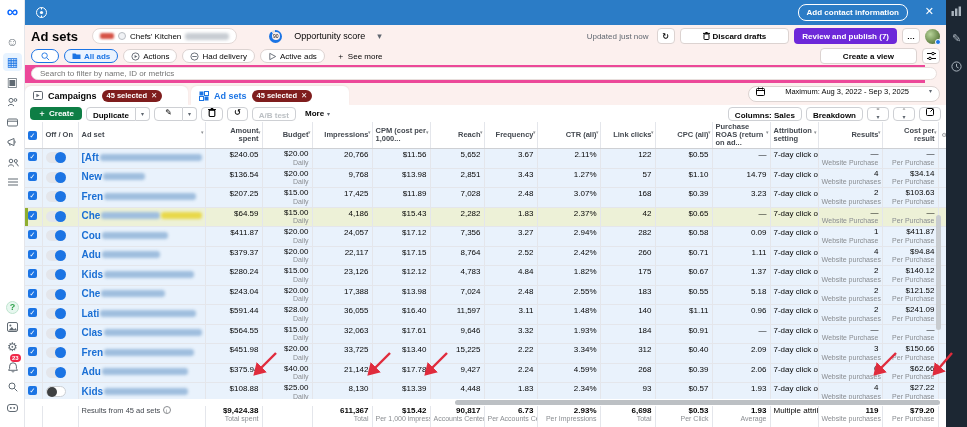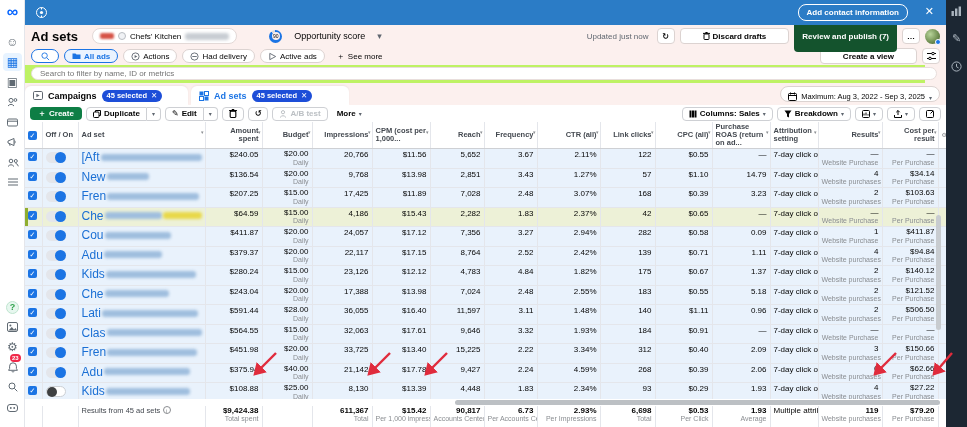--- a/index.html
+++ b/index.html
@@ -37,50 +37,50 @@
   .acct-dot { width:8px; height:8px; border-radius:50%; border:1px solid #b9bdc3; background:#f0f2f5; }
   .acct-blur { width:44px; height:7px; background:#c8cdd3; border-radius:3px; filter:blur(1.5px); }
   .opp { margin-left:16px; display:flex; align-items:center; gap:12px; cursor:pointer;padding-left:16px; }
   .gauge { width:13px; height:13px; border-radius:50%; background:conic-gradient(#1b74e4 0 88%, #d8dadf 88% 100%); display:flex; align-items:center; justify-content:center; }
   .gauge i { width:8px; height:8px; background:#fcf0ee; border-radius:50%; font-style:normal; font-size:5px; display:flex; align-items:center; justify-content:center; color:#050505; }
   .opp span { font-size:9px; }
   #hdr .right { margin-left:auto; display:flex; align-items:center; gap:5px; margin-right:6px; }
   .updated { font-size:8px; color:#606770; margin-right:3px; }
   .wbtn { background:#fff; border:1px solid #dcd3d1; border-radius:4px; height:16px; display:flex; align-items:center; justify-content:center; font-size:8px; font-weight:bold; padding:0 22px; gap:3px; cursor:pointer; }
   .wbtn.sq { width:18px; padding:0; }
-  .bluebtn { background:#14532d; color:#fff; border:none; border-radius:4px; height:32px; font-size:8px; font-weight:bold; padding:0 8px; display:flex; align-items:center; cursor:pointer; }
+  .bluebtn { background:#6d28d9; color:#fff; border:none; border-radius:4px; height:16px; font-size:8px; font-weight:bold; padding:0 8px; display:flex; align-items:center; cursor:pointer; }
   .avatar { width:15px; height:15px; border-radius:50%; background:radial-gradient(circle at 35% 35%, #b8d49a, #6c8a4e 60%, #3f5531); position:relative; cursor:pointer; }
   .avatar i { position:absolute; right:-1px; bottom:-1px; width:6px; height:6px; border-radius:50%; background:#1b74e4; border:1px solid #fff; }
 
   
   #frow { position:absolute; left:25px; top:47px; width:921px; height:18px; background:#fcf0ee; display:flex; align-items:center; gap:5px; z-index:18; }
   .chip { height:14px; background:#fff; border:1px solid #dcd3d1; border-radius:7px; display:flex; align-items:center; font-size:8px; padding:0 7px; gap:3px; cursor:pointer; color:#050505; }
   .chip.search { border-color:#1b74e4; color:#1b74e4; margin-left:6px; width:28px; justify-content:center; }
   .chip.sel { border-color:#1b74e4; color:#1b74e4; background:#eaf3ff; font-weight:bold; }
   #frow .right { margin-left:auto; display:flex; gap:5px; margin-right:6px; }
 
   
-  #srow { position:absolute; left:25px; top:65px; width:900px; height:18px; background:#bef264; z-index:17; }
+  #srow { position:absolute; left:25px; top:65px; width:900px; height:18px; background:#ec4899; z-index:17; }
   #srow input { position:absolute; left:6px; top:2px; width:906px; height:13px; border:1px solid #e8dedc; border-radius:7px; font-size:8px; padding:0 8px; color:#8a8d91; background:#fff; outline:none; }
 
   
   #trow { position:absolute; left:25px; top:83px; width:921px; height:22px; z-index:16; }
   .tab { position:absolute; top:3px; height:19px; background:#fff; border-radius:6px 6px 0 0; display:flex; align-items:center; font-size:9px; font-weight:bold; padding:0 8px; gap:5px; cursor:pointer; box-shadow:0 -1px 2px rgba(0,0,0,.05); }
   .tab .tico { font-size:9px; color:#606770; }
   .tab.active { color:#1b74e4; }
   .tab.active .tico { color:#1b74e4; }
-  .selbadge { background:#1d4ed8; color:#fff; border-radius:8px; font-size:7.5px; font-weight:bold; padding:1.5px 5px; display:flex; gap:4px; align-items:center; }
+  .selbadge { background:#7f1d1d; color:#fff; border-radius:8px; font-size:7.5px; font-weight:bold; padding:1.5px 5px; display:flex; gap:4px; align-items:center; }
   .selbadge b { cursor:pointer; font-weight:normal; }
-  .datebtn { position:absolute; right:6px; top:3px; height:16px; background:#fff; border:1px solid #dcd3d1; border-radius:8px; font-size:7.5px; display:flex; align-items:flex-end; gap:4px; padding:0 7px; cursor:pointer; }
+  .datebtn { position:absolute; right:6px; top:3px; height:16px; background:#fff; border:1px solid #dcd3d1; border-radius:8px; font-size:7.5px; display:flex; align-items:flex-start; gap:20px; padding:0 7px; cursor:pointer; }
 
   
   #card { position:absolute; left:25px; top:105px; width:921px; height:301px; background:#fff; z-index:15; }
   #toolbar { position:absolute; left:0; top:0; width:921px; height:17px; display:flex; align-items:center; gap:4px; padding:0 5px; }
   .gbtn { background:#0e7e45; color:#fff; border-radius:4px; height:13px; font-size:8px; font-weight:bold; display:flex; align-items:center; padding:0 8px; gap:3px; cursor:pointer; }
-  .tbtn { background:#fff; border:1px solid #ced0d4; border-radius:4px; height:14px; font-size:8px; font-weight:bold; display:flex; align-items:center; padding:0 6px; gap:3px; cursor:pointer; }
+  .tbtn { background:#fff; border:1px solid #ced0d4; border-radius:4px; height:14px; font-size:8px; font-weight:bold; display:flex; align-items:center; padding:0 6px; gap:3px; cursor:pointer;flex-direction:column; }
   .tbtn.dis { color:#bcc0c4; cursor:default; }
   .split { display:flex; }
   .split .tbtn:first-child { border-radius:4px 0 0 4px; }
   .split .tbtn:last-child { border-radius:0 4px 4px 0; border-left:none; width:14px; padding:0; justify-content:center; }
   .plainbtn { font-size:8px; font-weight:bold; display:flex; align-items:center; gap:3px; padding:0 5px; cursor:pointer; }
   #toolbar .right { margin-left:auto; display:flex; gap:4px; }
   .caret { font-size:6px; color:#606770; }
 
   
   #tbl { position:absolute; left:0; top:17px; width:921px; border-collapse:collapse; table-layout:fixed; }
@@ -91,21 +91,21 @@
   #tbl tr.hl td:first-child { box-shadow:inset 3px 0 0 #8fae2f; }
   #tbl td.num, #tbl th.num { text-align:right; }
   #tbl td .sub, .sub { color:#8a8d91; font-size:7px; line-height:8px; }
   #tbl td div { line-height:8.5px; }
   .cb { display:inline-block; width:9px; height:9px; background:#1b74e4; border-radius:2px; color:#fff; font-size:7px; line-height:9px; text-align:center; margin-top:2px; cursor:pointer; }
   .toggle { position:relative; display:inline-block; width:20px; height:11px; background:#e4e6eb; border-radius:6px; margin-top:2px; cursor:pointer; }
   .toggle .knob { position:absolute; right:0px; top:0px; width:11px; height:11px; border-radius:50%; background:#1b74e4; }
   .toggle.off { background:#fff; border:1px solid #ccd0d5; }
   .toggle.off .knob { left:0; right:auto; background:#3e4042; width:10px; height:10px; }
   .nm { display:flex; align-items:center; height:14px; gap:1px; }
-  .pfx { color:#1a6fd4; font-size:12px; }
+  .pfx { color:#1a6fd4; font-size:10px;font-weight:bold; }
   .blur-bar { display:inline-block; height:7px; background:#9fbede; border-radius:3px; filter:blur(1.6px); }
   .hlseg { background:#e8d84a; }
   .att { font-size:7.5px; color:#050505; }
 
   
   #totals td { background:#fff; border-bottom:none; border-top:1px solid #ced0d4; height:26px; padding-top:3px; }
   #totals .tv { font-size:8px; font-weight:bold; line-height:9px; }
   #totals .sub { font-size:6.8px; }
   .infodot { display:inline-block; width:8px; height:8px; border:1px solid #8a8d91; color:#8a8d91; border-radius:50%; font-size:6px; line-height:8px; text-align:center; font-style:normal; }
 
@@ -670,21 +670,21 @@
       <td class="num">$379.37</td>
       <td class="num">
               <div>$20.00</div>
               <div class="sub">Daily</div>
             </td>
       <td class="num">22,117</td>
       <td class="num">$17.15</td>
       <td class="num">8,764</td>
       <td class="num">2.52</td>
       <td class="num">2.42%</td>
-      <td class="num">139</td>
+      <td class="num">260</td>
       <td class="num">$0.71</td>
       <td class="num">1.11</td>
       <td class="att">7-day click or ...</td>
       <td class="num">
               <div>4</div>
               <div class="sub">Website purchases</div>
             </td>
       <td class="num">
               <div>$94.84</div>
               <div class="sub">Per Purchase</div>
@@ -778,21 +778,21 @@
       <td class="num">1.48%</td>
       <td class="num">140</td>
       <td class="num">$1.11</td>
       <td class="num">0.96</td>
       <td class="att">7-day click or ...</td>
       <td class="num">
               <div>2</div>
               <div class="sub">Website purchases</div>
             </td>
       <td class="num">
-              <div>$506.50</div>
+              <div>$241.09</div>
               <div class="sub">Per Purchase</div>
             </td>
       <td></td>
     </tr>
           <tr>
       <td><span class="cb">✓</span></td>
       <td><span class="toggle"><span class="knob"></span></span></td>
       <td>
               <span class="nm">
                 <span class="pfx">Clas</span>
@@ -902,21 +902,21 @@
       <td class="num">
               <div>$25.00</div>
               <div class="sub">Daily</div>
             </td>
       <td class="num">8,130</td>
       <td class="num">$13.39</td>
       <td class="num">4,448</td>
       <td class="num">1.83</td>
       <td class="num">2.34%</td>
       <td class="num">93</td>
-      <td class="num">$0.29</td>
+      <td class="num">$0.57</td>
       <td class="num">1.93</td>
       <td class="att">7-day click or ...</td>
       <td class="num">
               <div>4</div>
               <div class="sub">Website purchases</div>
             </td>
       <td class="num">
               <div>$27.22</div>
               <div class="sub">Per Purchase</div>
             </td>

